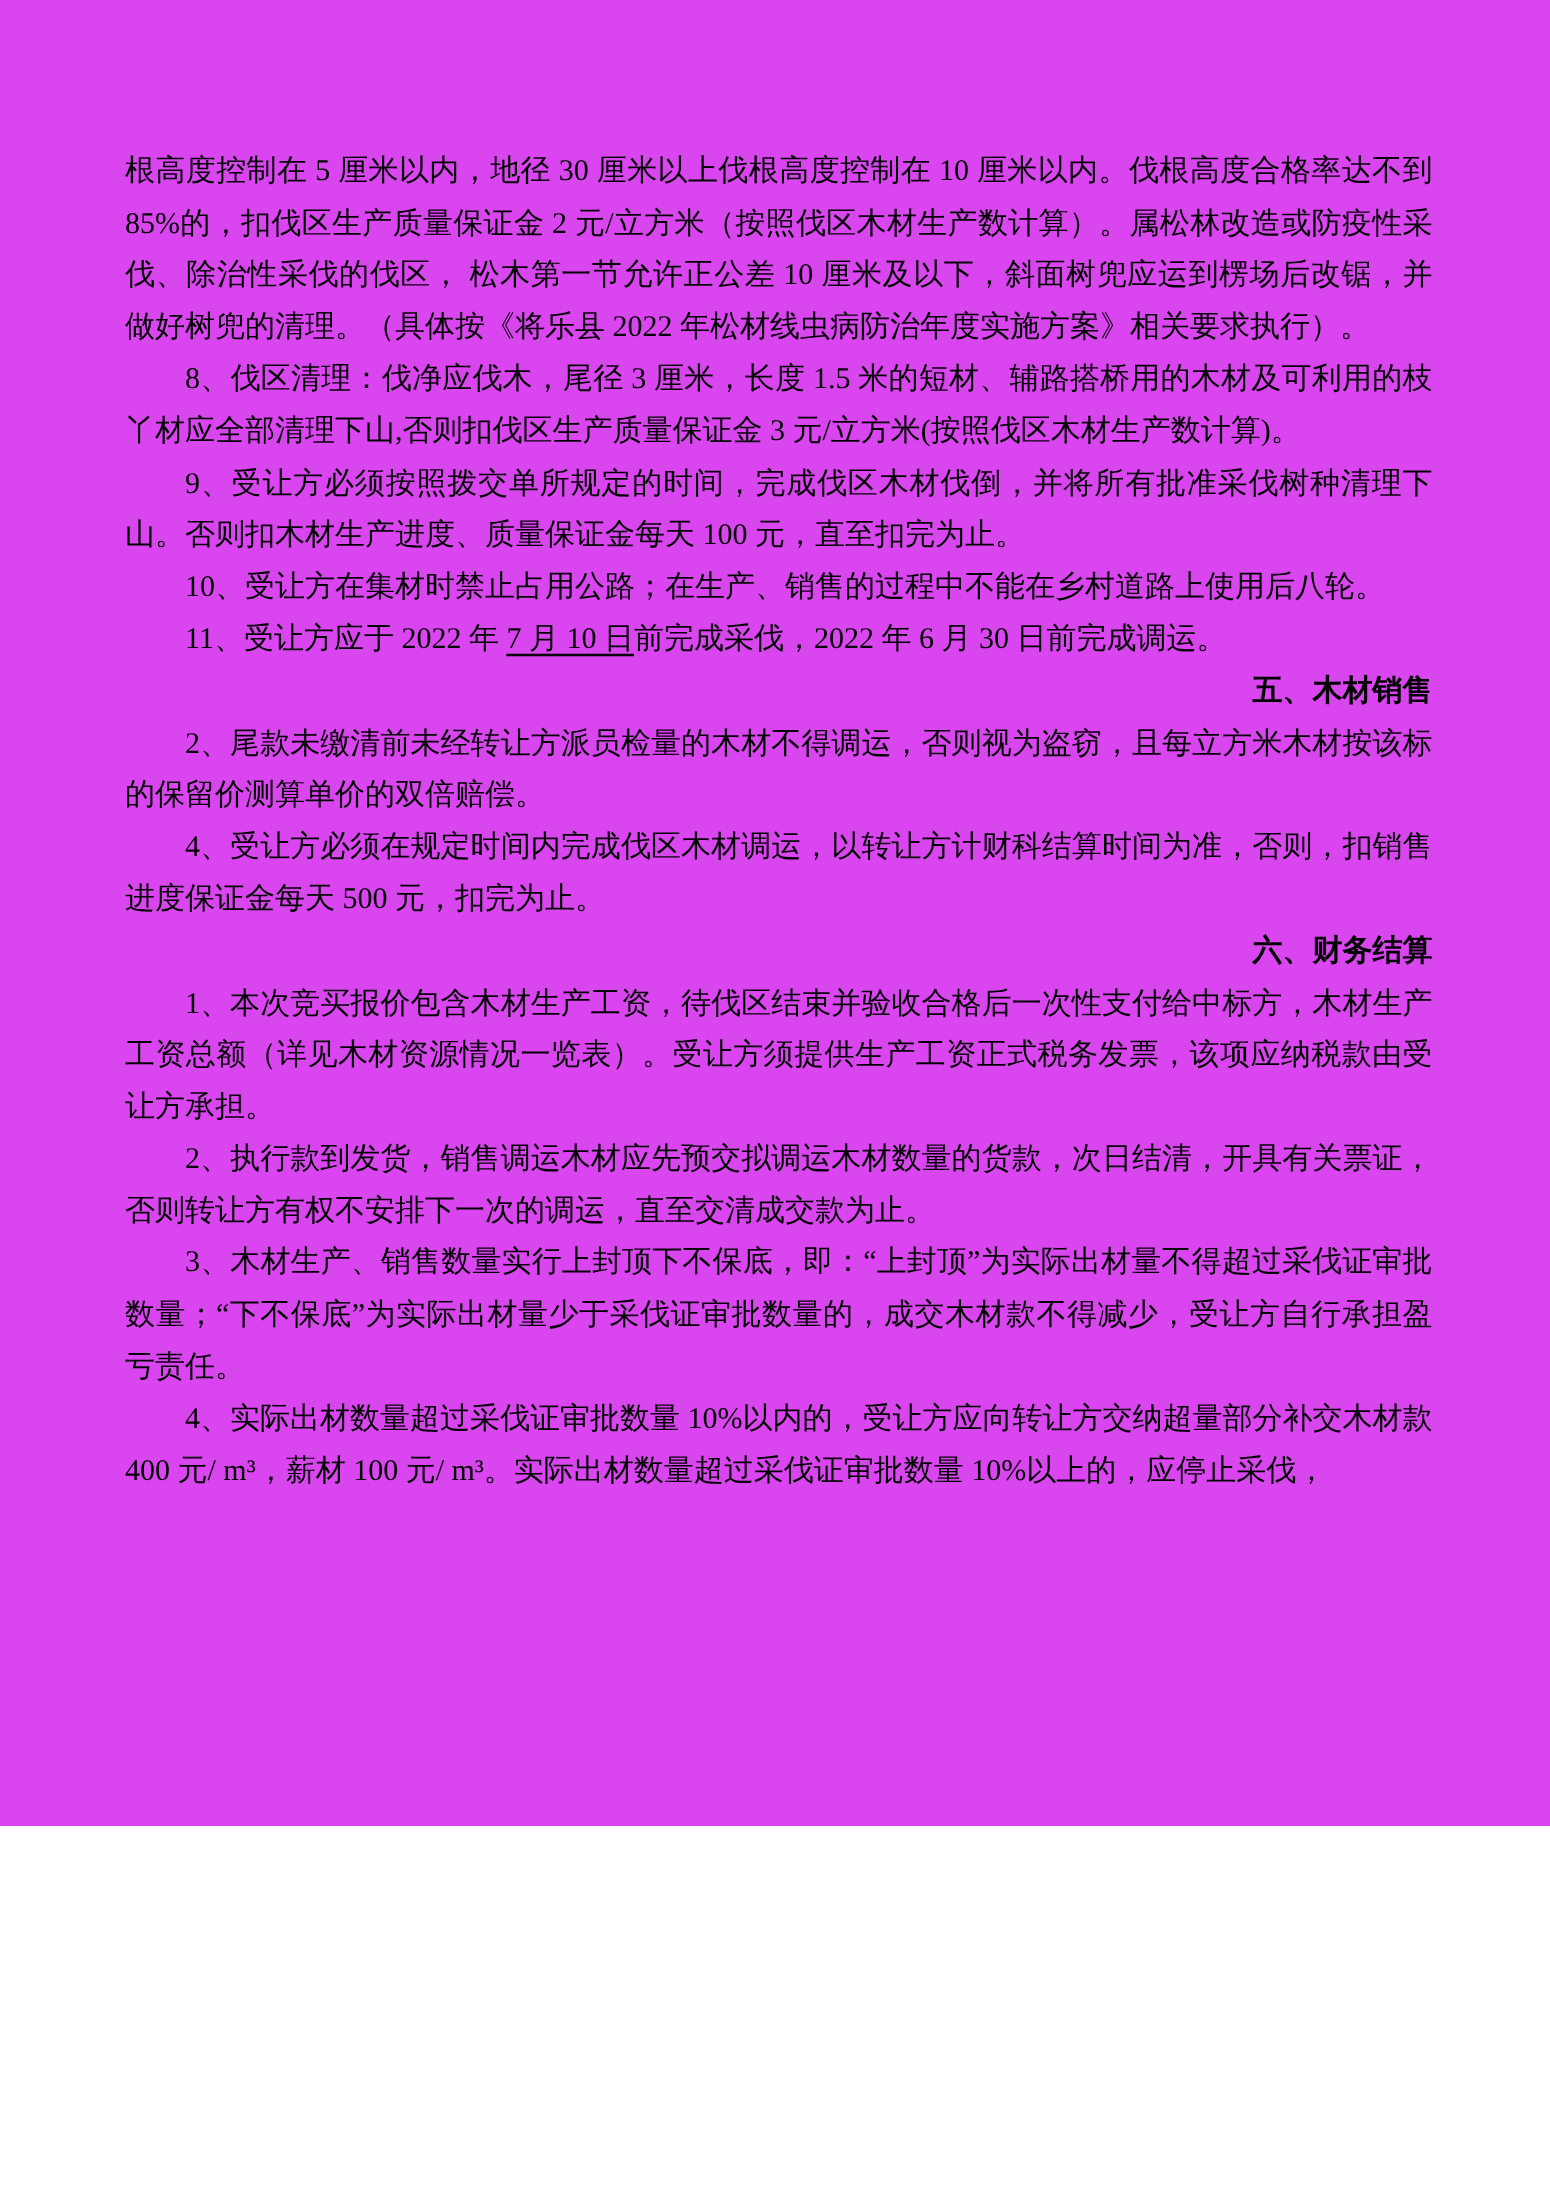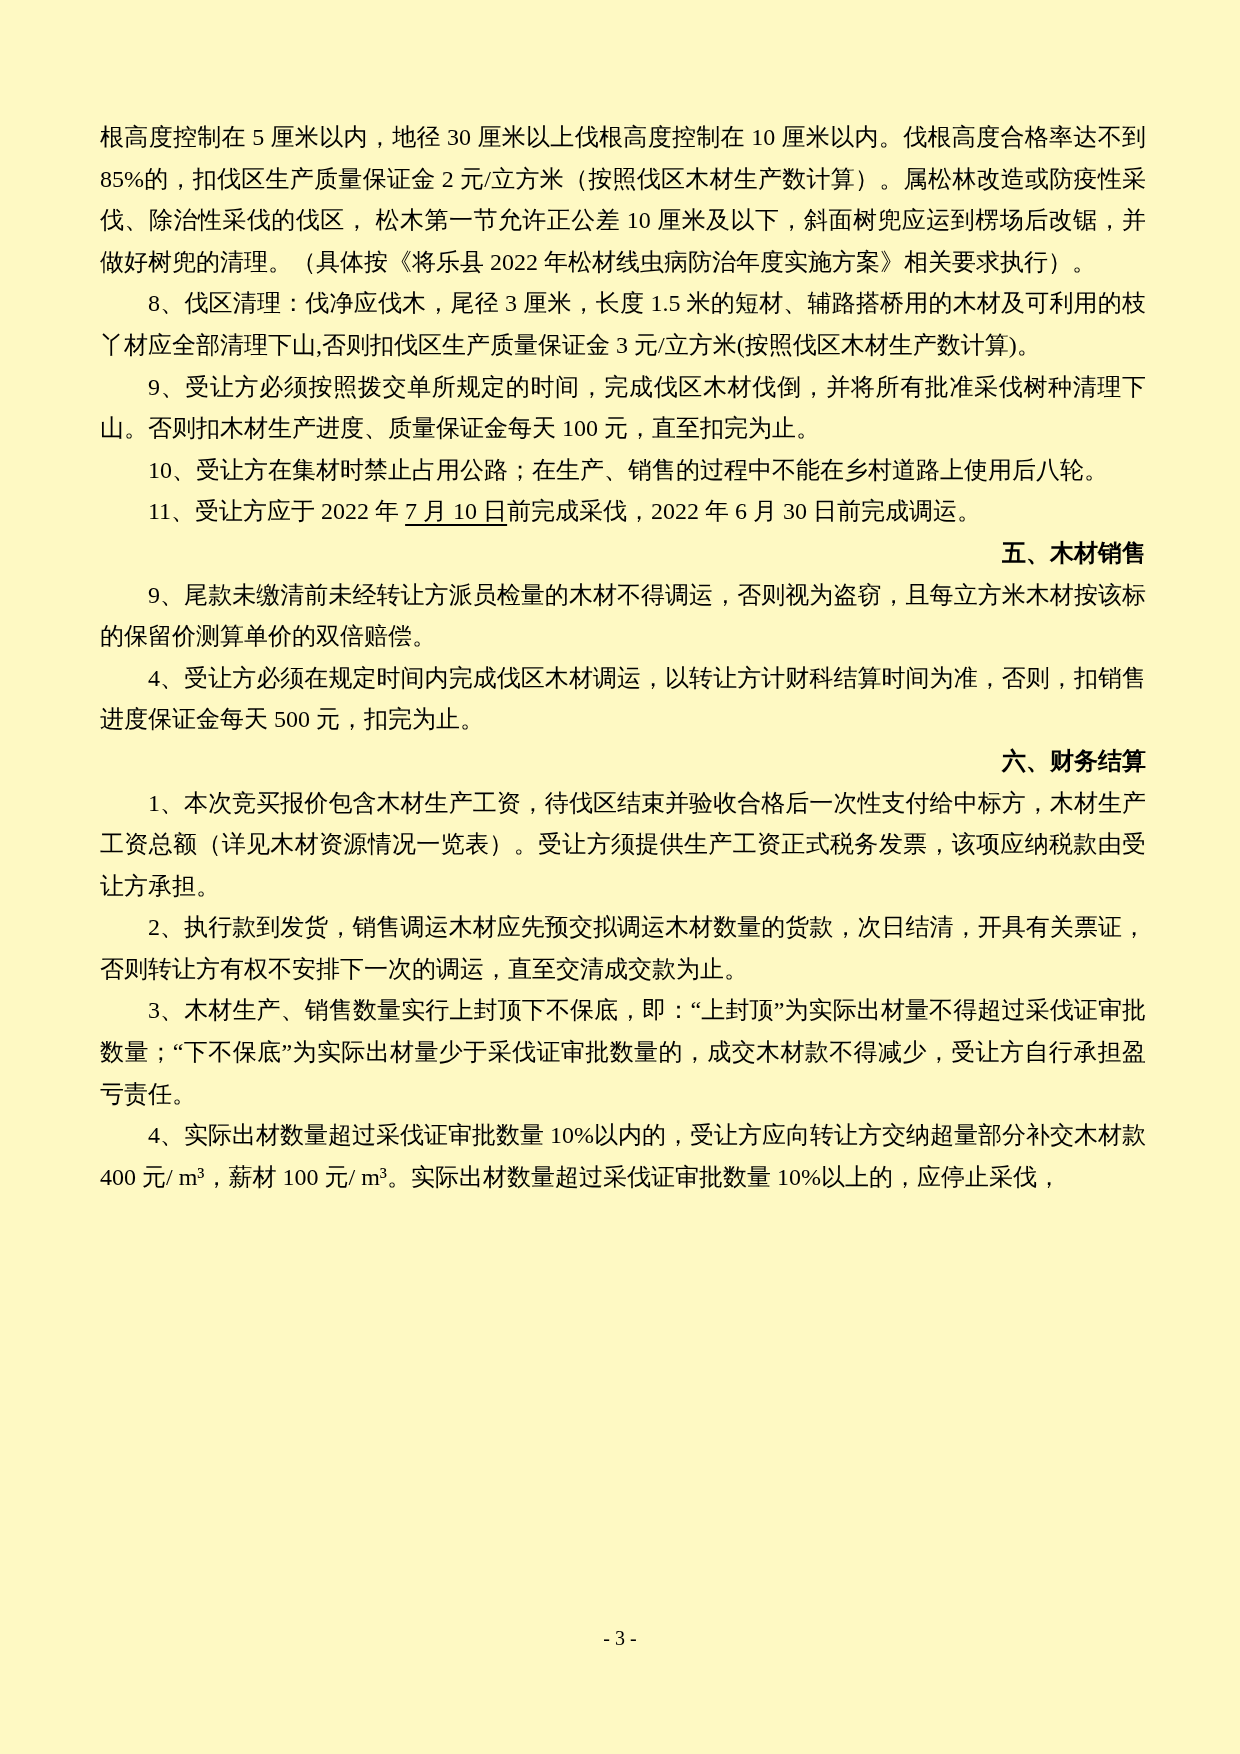--- a/index.html
+++ b/index.html
@@ -3,22 +3,22 @@
 <meta charset="utf-8">
 <style>
   html, body {
     margin: 0;
     padding: 0;
     background: #ffffff;
   }
   .page {
     position: relative;
     width: 1240px;
-    height: 1754px;
-    background: #fef9c3;
+    height: 1461px;
+    background: #d946ef;
     color: #000000;
     font-family: "Liberation Serif", "DejaVu Serif", serif;
     overflow: hidden;
   }
   .doc-body {
     position: absolute;
     left: 100px;
     top: 117px;
     width: 1046px;
   }
@@ -67,21 +67,21 @@
 
     <p>9、受让方必须按照拨交单所规定的时间，完成伐区木材伐倒，并将所有批准采伐树种清理下山。否则扣木材生产进度、质量保证金每天 100 元，直至扣完为止。</p>
 
     <p>10、受让方在集材时禁止占用公路；在生产、销售的过程中不能在乡村道路上使用后八轮。</p>
 
     <p><span>11、受让方应于 2022 年 </span><u>7 月 10 日</u><span>前完成采伐，2022 年 6 月 30 日前完成调运。</span></p>
 
     <h2>五、木材销售</h2>
 
 
-    <p>9、尾款未缴清前未经转让方派员检量的木材不得调运，否则视为盗窃，且每立方米木材按该标的保留价测算单价的双倍赔偿。</p>
+    <p>2、尾款未缴清前未经转让方派员检量的木材不得调运，否则视为盗窃，且每立方米木材按该标的保留价测算单价的双倍赔偿。</p>
 
 
     <p>4、受让方必须在规定时间内完成伐区木材调运，以转让方计财科结算时间为准，否则，扣销售进度保证金每天 500 元，扣完为止。</p>
 
     <h2>六、财务结算</h2>
 
     <p>1、本次竞买报价包含木材生产工资，待伐区结束并验收合格后一次性支付给中标方，木材生产工资总额（详见木材资源情况一览表）。受让方须提供生产工资正式税务发票，该项应纳税款由受让方承担。</p>
 
     <p>2、执行款到发货，销售调运木材应先预交拟调运木材数量的货款，次日结清，开具有关票证，否则转让方有权不安排下一次的调运，直至交清成交款为止。</p>
 

